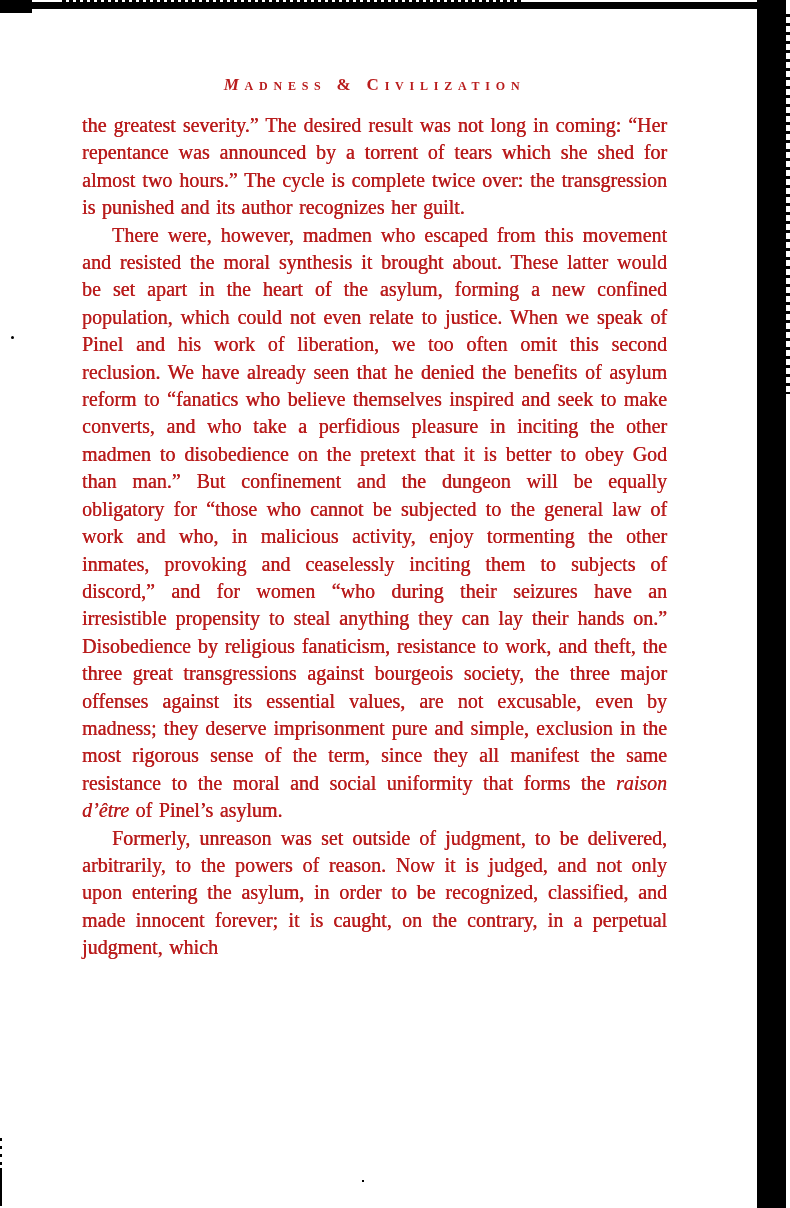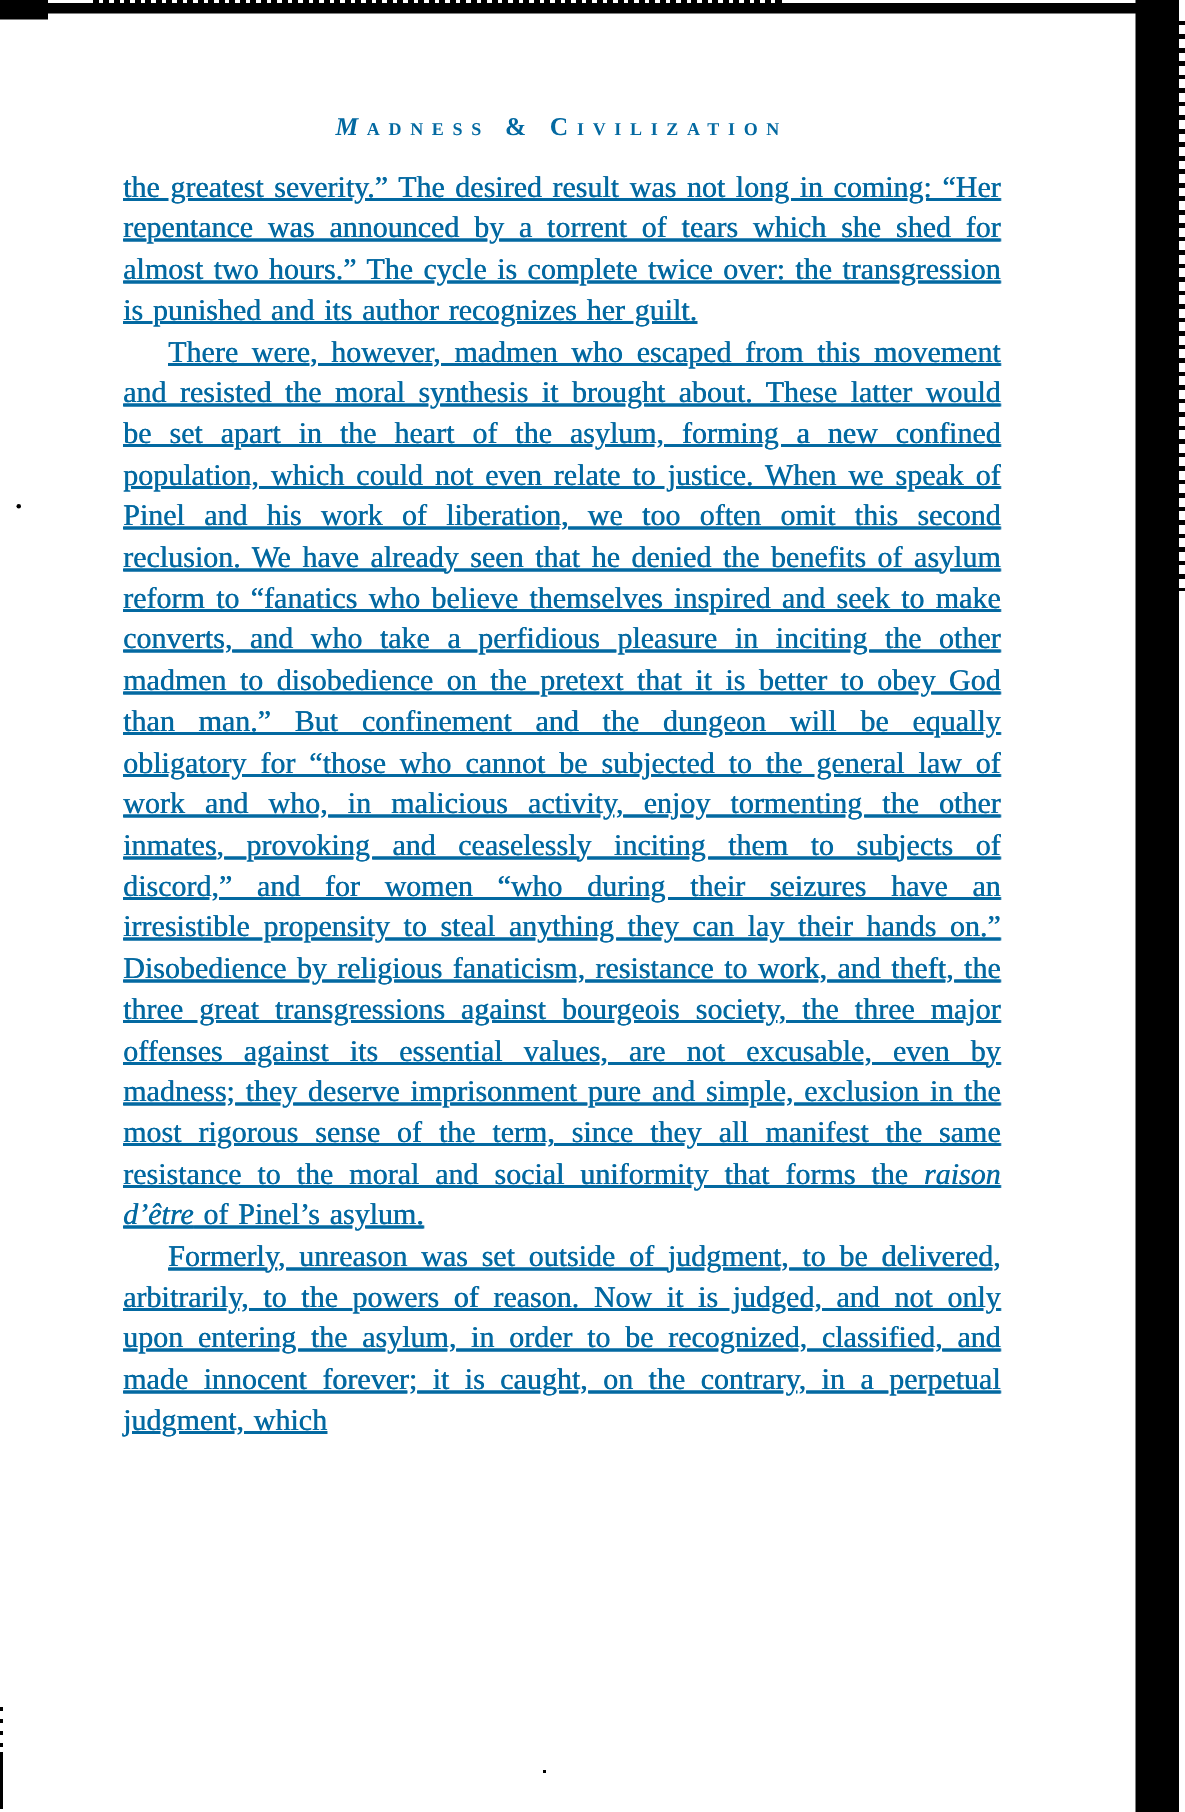--- a/index.html
+++ b/index.html
@@ -7,21 +7,21 @@
     padding: 0;
     background: #ffffff;
   }
   .page {
     position: relative;
     width: 790px;
     height: 1208px;
     background: #ffffff;
     overflow: hidden;
     font-family: "Liberation Serif", serif;
-    color: #0369a1;
+    color: #b91c1c;
   }
 
   
   .scan-top-main   { position:absolute; left:0;   top:2px;  width:758px; height:7px;  background:#000; }
   .scan-top-blob   { position:absolute; left:0;   top:0;    width:32px;  height:13px; background:#000; }
   .scan-top-dots   { position:absolute; left:62px; top:0;   width:460px; height:2px;
                      background: repeating-linear-gradient(to right, #000 0 4px, #fff 4px 7px); }
   .scan-right-bar  { position:absolute; left:757px; top:0;  width:29px;  height:1208px; background:#000; }
   .scan-right-dots { position:absolute; left:786px; top:14px; width:4px; height:380px;
                      background: repeating-linear-gradient(to bottom, #000 0 3px, #fff 3px 9px); }
@@ -50,21 +50,21 @@
     position: absolute;
     left: 82px;
     top: 112px;
     width: 585px;
     font-size: 20px;
     line-height: 27.4px;
     text-align: justify;
     text-shadow: 0.35px 0 0 currentColor; 
     word-spacing: 1.5px;
   }
-  .para { margin: 0; text-decoration: underline; }
+  .para { margin: 0; }
   .para.indent { text-indent: 30px; }
   .run.italic { font-style: italic; }
 
   .page-number {
     position: absolute;
     left: 82px;
     top: 1078px;
     width: 585px;
     text-align: center;
     font-style: italic;

